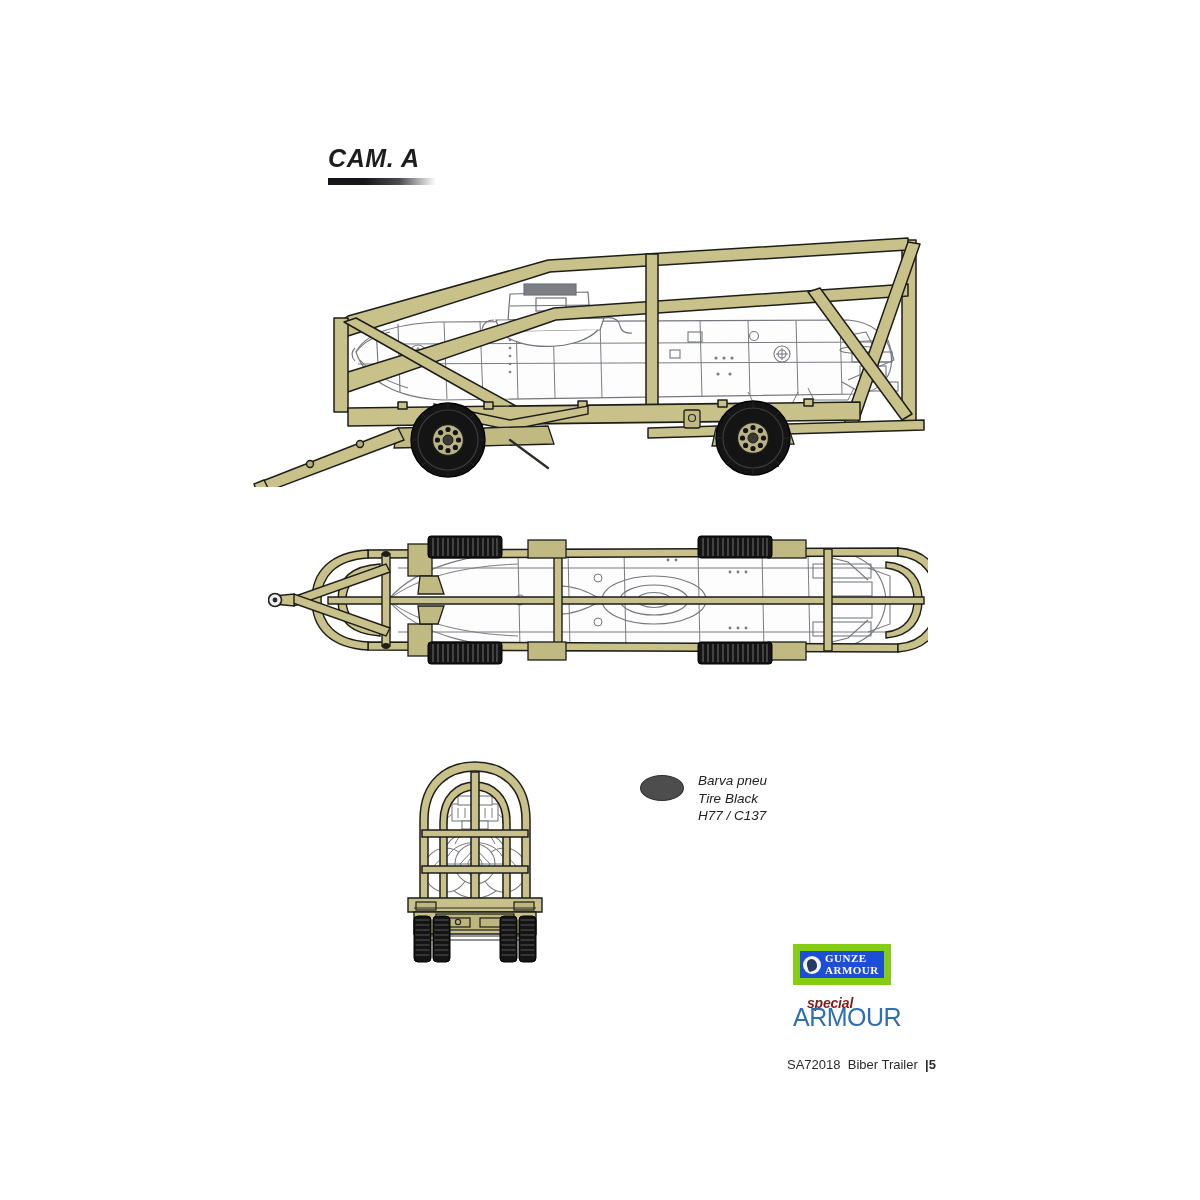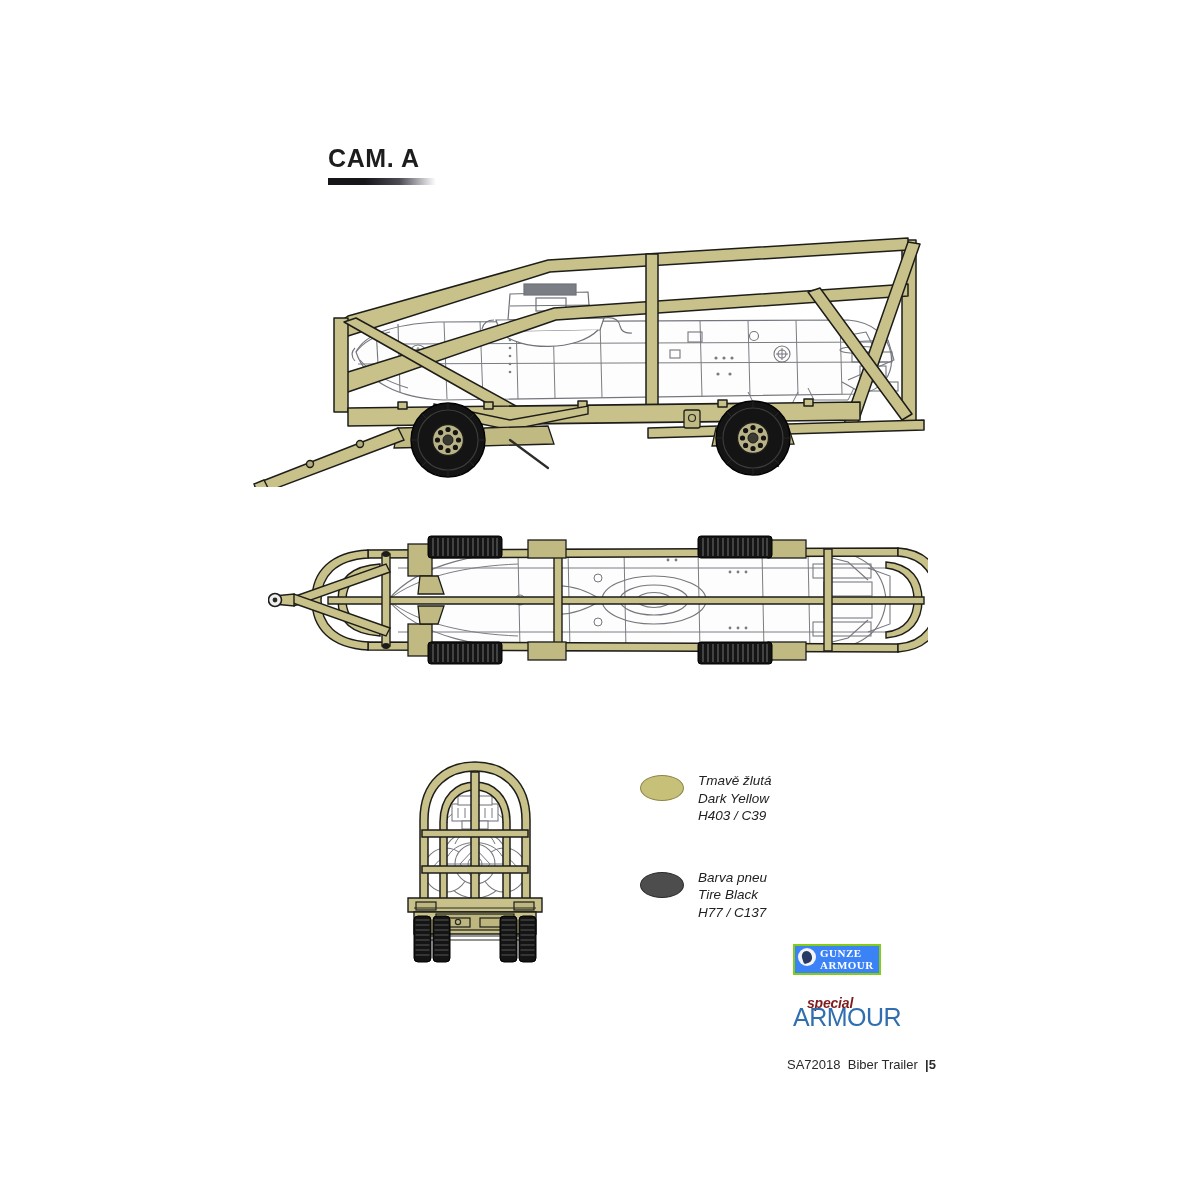--- a/index.html
+++ b/index.html
@@ -9,21 +9,21 @@
     font-family:"Liberation Sans", sans-serif;
     color:#1b1b1b;
     position:relative;
     overflow:hidden;
   }
   .page{position:absolute;inset:0;background:#fff;}
 
   
   .cam-head{position:absolute;left:328px;top:146px;}
   .cam-head .cam-label{
-    font-weight:700;font-size:25px;
+    font-style:italic;font-weight:700;font-size:25px;
     letter-spacing:0.6px;color:#1d1d1d;line-height:1;
     font-family:"Liberation Sans", sans-serif;
   }
   .cam-rule{
     margin-top:7px;width:108px;height:7px;
     background:linear-gradient(to right,#15151a 0%,#15151a 34%,#4b4b52 66%,#d8d8dc 92%,#ffffff 100%);
   }
 
   
   .fig{position:absolute;}
@@ -41,22 +41,22 @@
     flex:0 0 auto;margin-right:14px;margin-top:3px;
   }
   .swatch.yellow{background:#c7c079;border:1px solid #8d8747;}
   .swatch.black {background:#4d4d4d;border:1px solid #2c2c2c;}
   .legend-text{font-style:italic;font-size:13.5px;line-height:17.5px;color:#222;}
   .legend-text div{white-space:nowrap;}
 
   
   .logos{position:absolute;left:793px;top:944px;}
   .gunze{
-    background:#3b82f6;border:2px solid #84cc16;
-    display:inline-flex;align-items:flex-start;
+    background:#1d4ed8;border:7px solid #84cc16;
+    display:inline-flex;align-items:center;
     padding:2px 5px 2px 3px;
   }
   .gunze-mark{
     width:18px;height:18px;border-radius:50%;
     background:#f4f4f6;margin-right:4px;position:relative;flex:0 0 auto;
   }
   .gunze-mark::after{
     content:"";position:absolute;left:4px;top:3px;
     width:10px;height:12px;border-radius:55% 55% 60% 20%;
     background:#283a63;transform:rotate(-18deg);
@@ -491,28 +491,20 @@
 
       <use href="#rearTire" x="14" y="164"></use>
       <use href="#rearTire" x="33" y="164"></use>
       <use href="#rearTire" x="100" y="164"></use>
       <use href="#rearTire" x="119" y="164"></use>
     </svg>
   </div>
 
   <div class="legend">
 
-    <div class="legend-row">
-      <div class="swatch yellow"></div>
-      <div class="legend-text">
-        <div>Tmavě žlutá</div>
-        <div>Dark Yellow</div>
-        <div>H403 / C39</div>
-      </div>
-    </div>
 
     <div class="legend-row">
       <div class="swatch black"></div>
       <div class="legend-text">
         <div>Barva pneu</div>
         <div>Tire Black</div>
         <div>H77 / C137</div>
       </div>
     </div>
 

